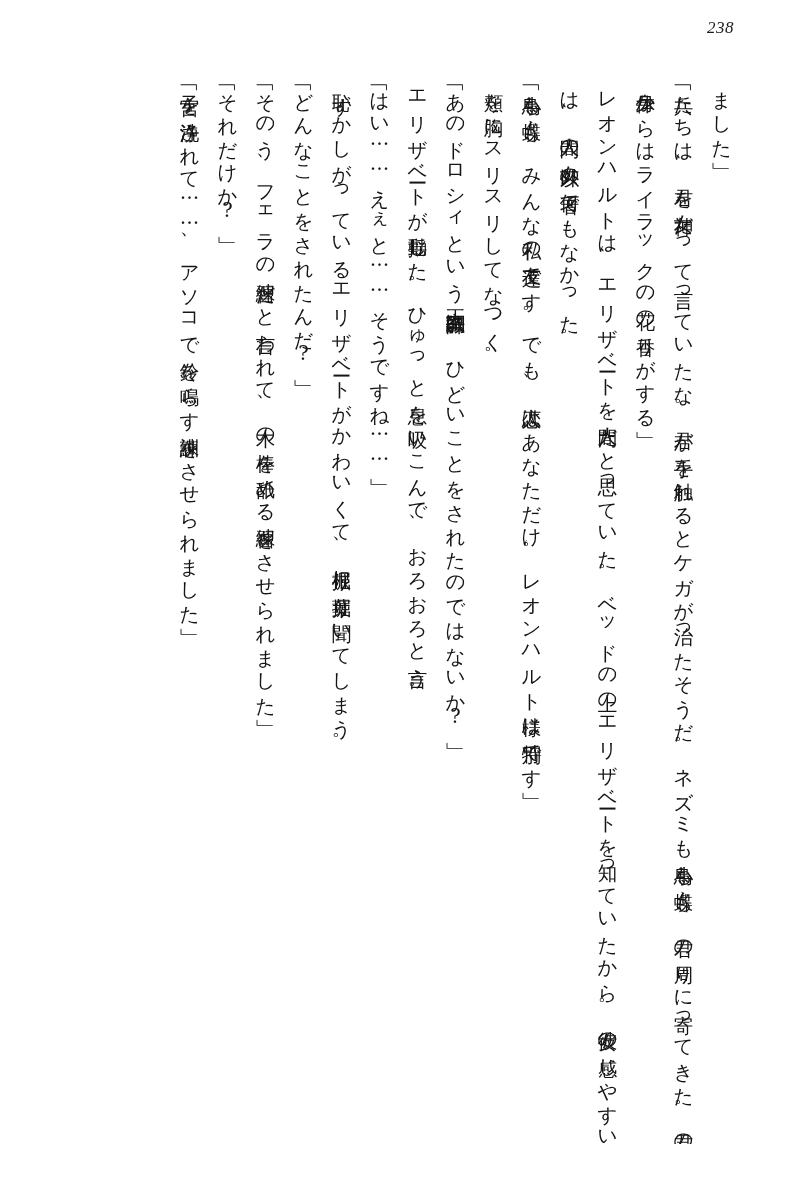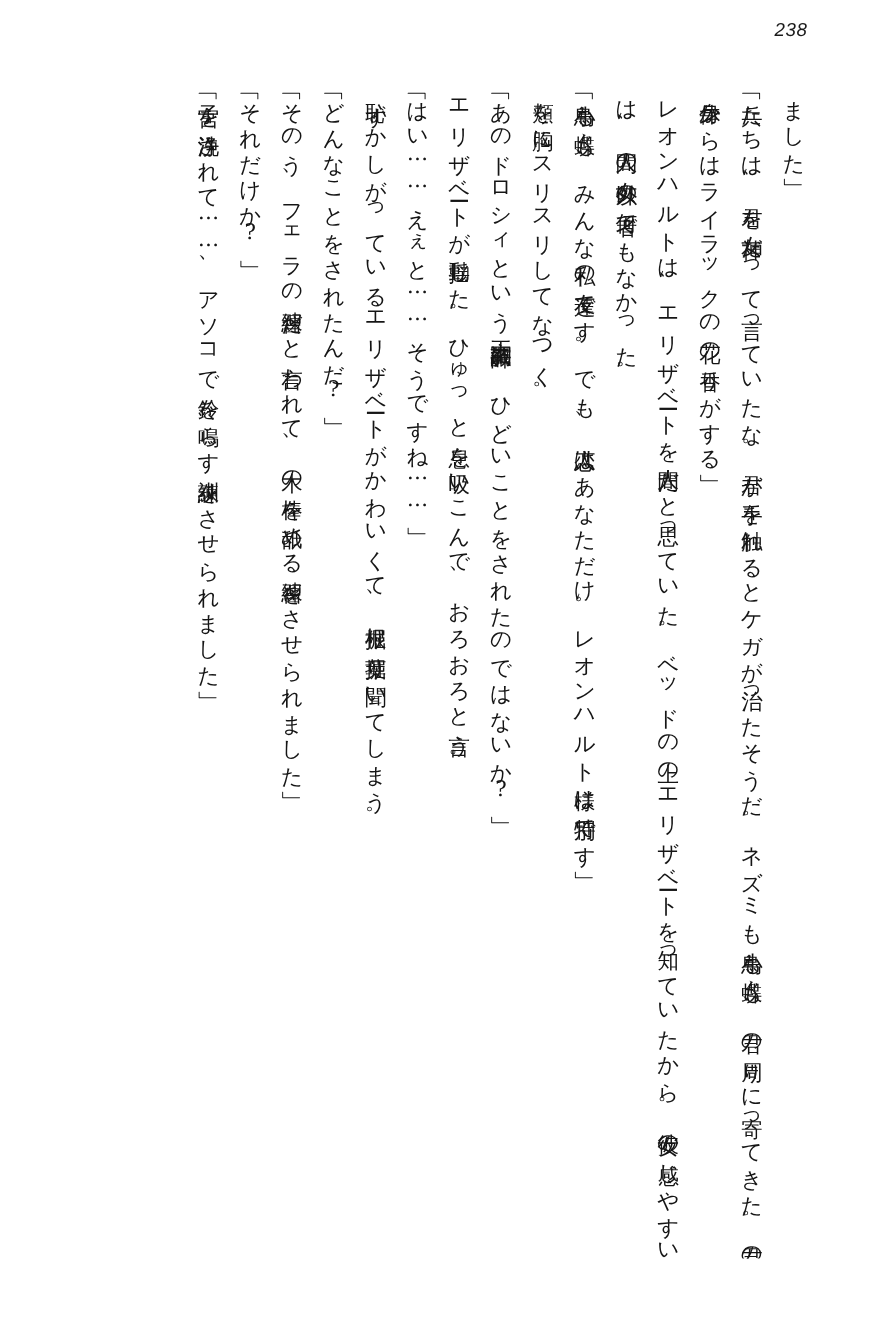--- a/index.html
+++ b/index.html
@@ -22,21 +22,21 @@
     top: 0;
     width: 792px;
     height: 1200px;
     background: #ffffff;
   }
 
   #page-number {
     position: absolute;
     top: 18px;
     right: 58px;
-    font-family: Liberation Sans, sans-serif;
+    font-family: Liberation Serif, serif;
     font-style: italic;
     font-size: 17px;
     color: #1a1a1a;
     letter-spacing: 0.5px;
   }
 
   
   #body-text {
     position: absolute;
     top: 78px;

